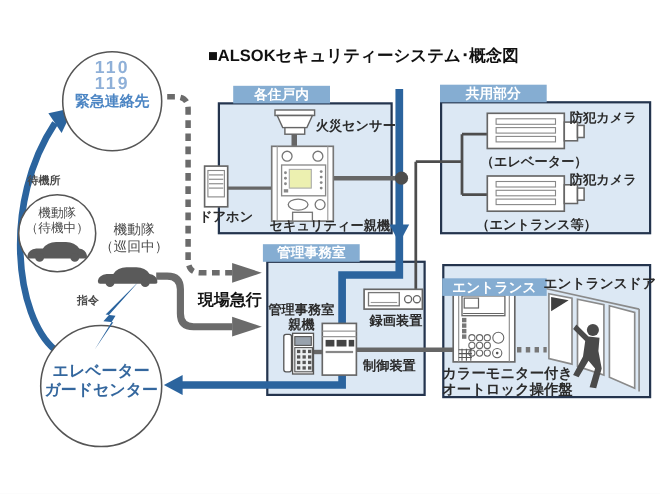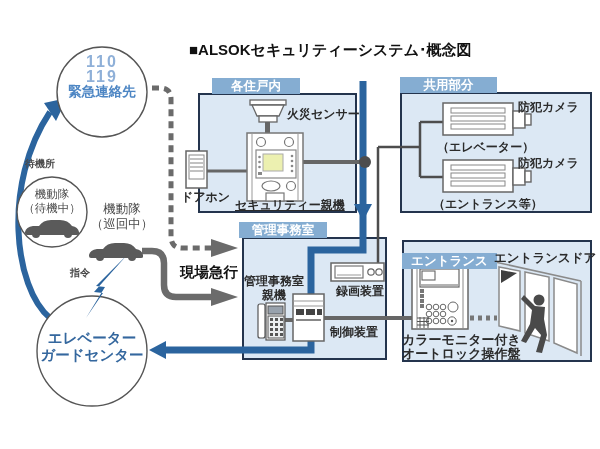--- a/index.html
+++ b/index.html
@@ -255,21 +255,21 @@
   <div class="lbl grey sz14" style="left:70px;top:266px;">指令</div>
   <div class="lbl black" style="left:180px;top:263px;font-size:14.5px;">現場急行</div>
 
   <div class="lbl ctr" style="left:24px;top:330px;width:136px;">
     <div class="guard-t">エレベーター</div>
     <div class="guard-t">ガードセンター</div>
   </div>
 
   <div class="lbl sz12" style="left:287px;top:106px;">火災センサー</div>
   <div class="lbl sz12" style="left:181px;top:189px;">ドアホン</div>
-  <div class="lbl sz12" style="left:235px;top:197px;text-decoration:underline;">セキュリティー親機</div>
+  <div class="lbl sz12" style="left:245px;top:197px;">セキュリティー親機</div>
 
   <div class="lbl sz12" style="left:518px;top:99px;">防犯カメラ</div>
   <div class="lbl sz12" style="left:437px;top:139px;">（エレベーター）</div>
   <div class="lbl sz12" style="left:518px;top:155px;">防犯カメラ</div>
   <div class="lbl sz12" style="left:433px;top:196px;">（エントランス等）</div>
 
   <div class="lbl ctr" style="left:240px;top:274px;width:68px;">
     <div class="sz12" style="line-height:14px;">管理事務室</div>
     <div class="sz12" style="line-height:14px;">親機</div>
   </div>

